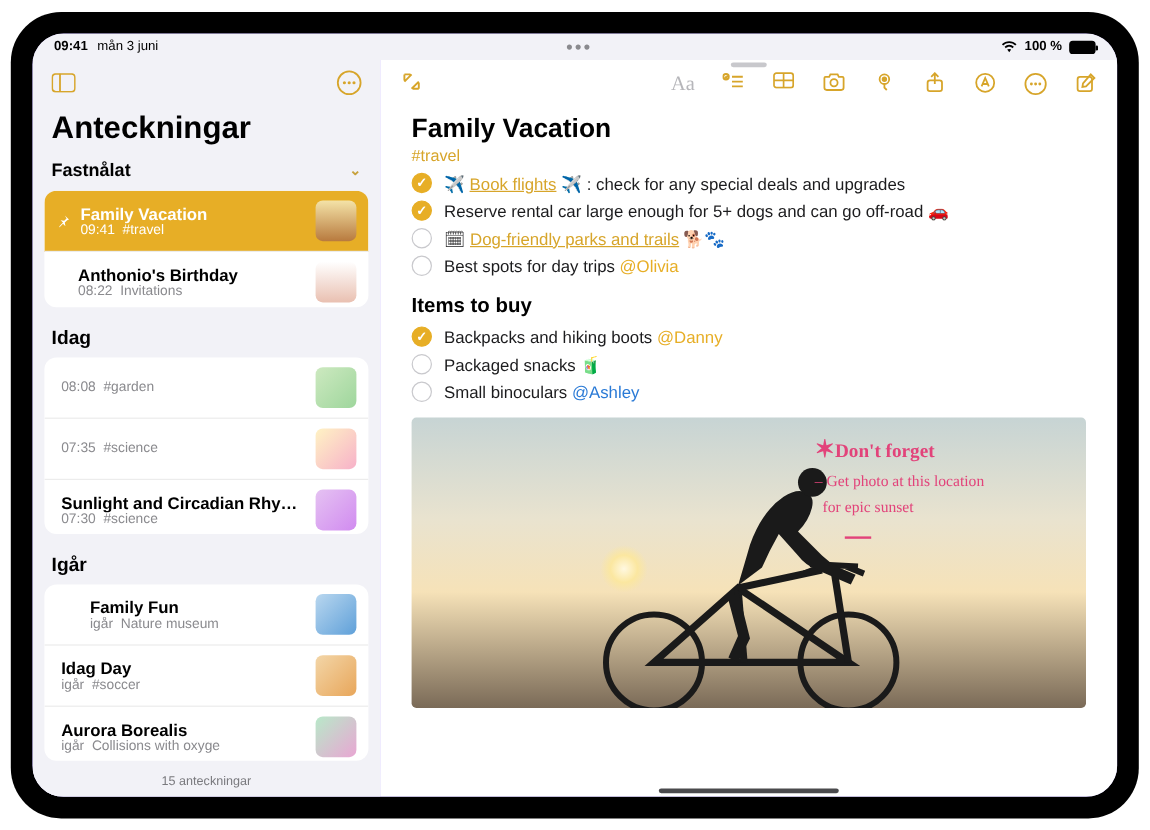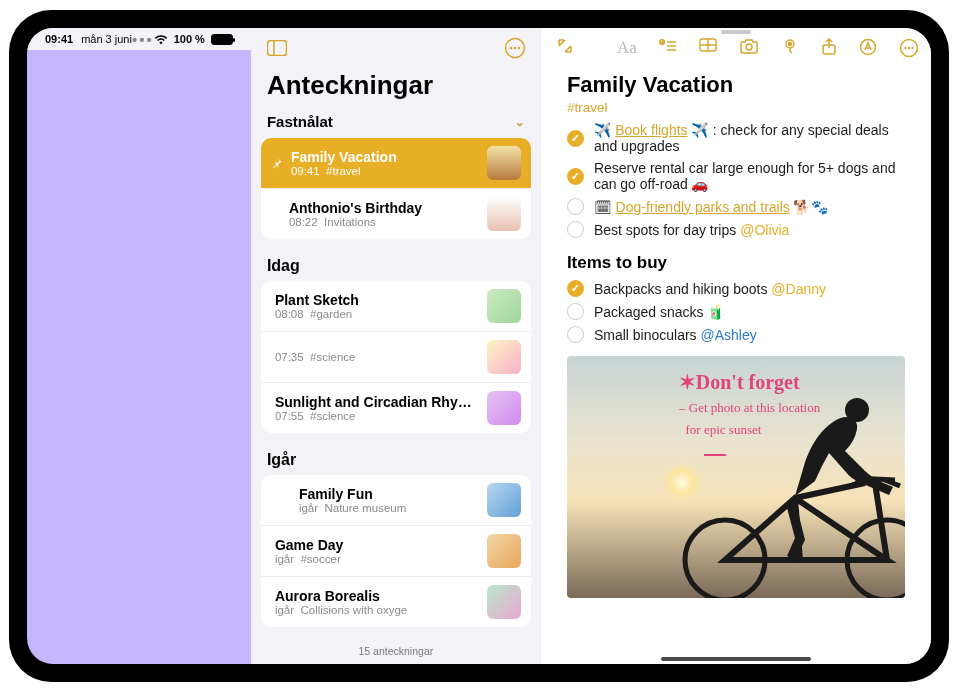--- a/index.html
+++ b/index.html
@@ -21,36 +21,36 @@
     padding: 18px;
     position: relative;
   }
   .screen {
     width: 100%;
     height: 100%;
     background: #c4b5fd;
     border-radius: 26px;
     overflow: hidden;
     display: flex;
-    flex-direction: row;
+    flex-direction: column;
   }
 
   
   .statusbar {
     height: 22px;
     display: flex;
     align-items: center;
     justify-content: space-between;
     padding: 0 18px;
     font-size: 11px;
     font-weight: 600;
     background: #f2f2f7;
   }
   .statusbar-left { display:flex; gap:8px; align-items:center;}
-  .statusbar-right { display:flex; gap:6px; align-items:flex-end;}
+  .statusbar-right { display:flex; gap:6px; align-items:center;}
   .wifi-icon { width:14px; height:10px; }
   .battery {
     width: 22px; height: 11px;
     border: 1px solid #000; border-radius: 3px;
     position: relative; background:#000;
   }
   .battery::after {
     content:""; position:absolute; right:-3px; top:3px;
     width:2px; height:4px; background:#000; border-radius:1px;
   }
@@ -205,21 +205,21 @@
   
   .cyclist {
     position:absolute; left:20%; bottom:0; width:340px; height:210px;
   }
   .handwriting {
     position:absolute; right:16px; top:14px;
     color:#e2437a; font-family:"Comic Sans MS","Segoe Script",cursive;
     width:210px;
   }
   .hw-star { font-size:20px; font-weight:700;}
-  .hw-title { font-size:20px; font-weight:700; line-height:1;}
+  .hw-title { font-size:16px; font-weight:700; line-height:1;}
   .hw-sub { font-size:13px; margin-top:6px; line-height:1.25;}
   .hw-under { display:inline-block; border-bottom:2px solid #e2437a; padding-bottom:15px;}
 
   .home-indicator {
     position:absolute; bottom:3px; left:50%; transform:translateX(-50%);
     width:150px; height:4px; border-radius:3px; background:#4a4a4d;
   }
 </style>
 </head>
 <body>
@@ -291,52 +291,51 @@
               </div>
             </div>
             <div class="thumb t2"></div>
           </div>
         </div>
 
         <div class="section-label">Idag</div>
         <div class="card">
           <div class="note-row">
             <div class="note-main" style="padding-left:4px;">
-              <div class="note-title">Plant Sketch</div>
               <div class="note-sub"><span>08:08</span>&nbsp;&nbsp;<span>#garden</span></div>
             </div>
             <div class="thumb t3"></div>
           </div>
           <div class="note-row">
             <div class="note-main" style="padding-left:4px;">
               <div class="note-sub"><span>07:35</span>&nbsp;&nbsp;<span>#science</span></div>
             </div>
             <div class="thumb t4"></div>
           </div>
           <div class="note-row">
             <div class="note-main" style="padding-left:4px;">
               <div class="note-title">Sunlight and Circadian Rhy…</div>
-              <div class="note-sub"><span>07:55</span>&nbsp;&nbsp;<span>#science</span></div>
+              <div class="note-sub"><span>07:30</span>&nbsp;&nbsp;<span>#science</span></div>
             </div>
             <div class="thumb t5"></div>
           </div>
         </div>
 
         <div class="section-label">Igår</div>
         <div class="card" style="margin-bottom:30px;">
           <div class="note-row">
             <div class="note-main" style="padding-left:4px;margin-left:24px;">
               <div class="note-title">Family Fun</div>
               <div class="note-sub"><span>igår</span>&nbsp;&nbsp;<span>Nature museum</span></div>
             </div>
             <div class="thumb t6"></div>
           </div>
           <div class="note-row">
             <div class="note-main" style="padding-left:4px;">
-              <div class="note-title">Game Day</div>
+              <div class="note-title">Idag Day</div>
               <div class="note-sub"><span>igår</span>&nbsp;&nbsp;<span>#soccer</span></div>
             </div>
             <div class="thumb t7"></div>
           </div>
           <div class="note-row">
             <div class="note-main" style="padding-left:4px;">
               <div class="note-title">Aurora Borealis</div>
               <div class="note-sub"><span>igår</span>&nbsp;&nbsp;<span>Collisions with oxyge</span></div>
             </div>
             <div class="thumb t8"></div>

